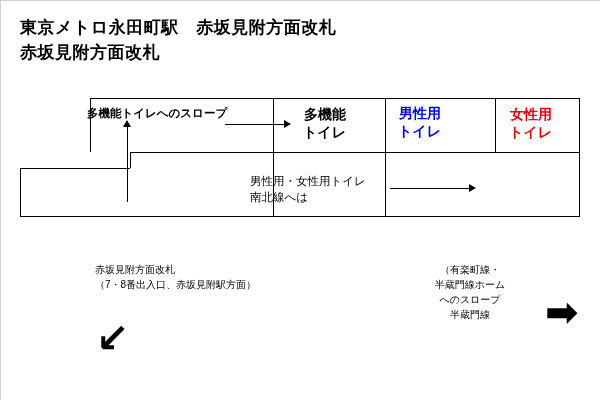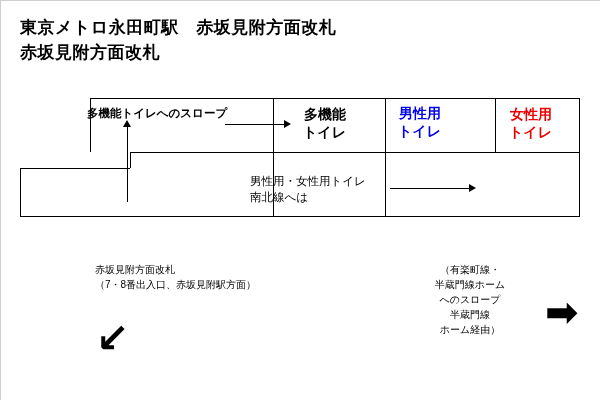--- a/index.html
+++ b/index.html
@@ -190,17 +190,16 @@
     <div class="l1">赤坂見附方面改札</div>
     <div class="l2">（7・8番出入口、赤坂見附駅方面）</div>
   </div>
   <div class="big-arrow" style="left:96px; top:318px;">↙</div>
 
   <div class="legend center" style="left:410px; top:262px; width:120px;">
     <div>（有楽町線・</div>
     <div>半蔵門線ホーム</div>
     <div>へのスロープ</div>
     <div>半蔵門線</div>
-    <div>ホーム経由）</div>
   </div>
   <div class="big-arrow" style="left:545px; top:292px;">➡</div>
 
 </div>
 
 </body></html>

